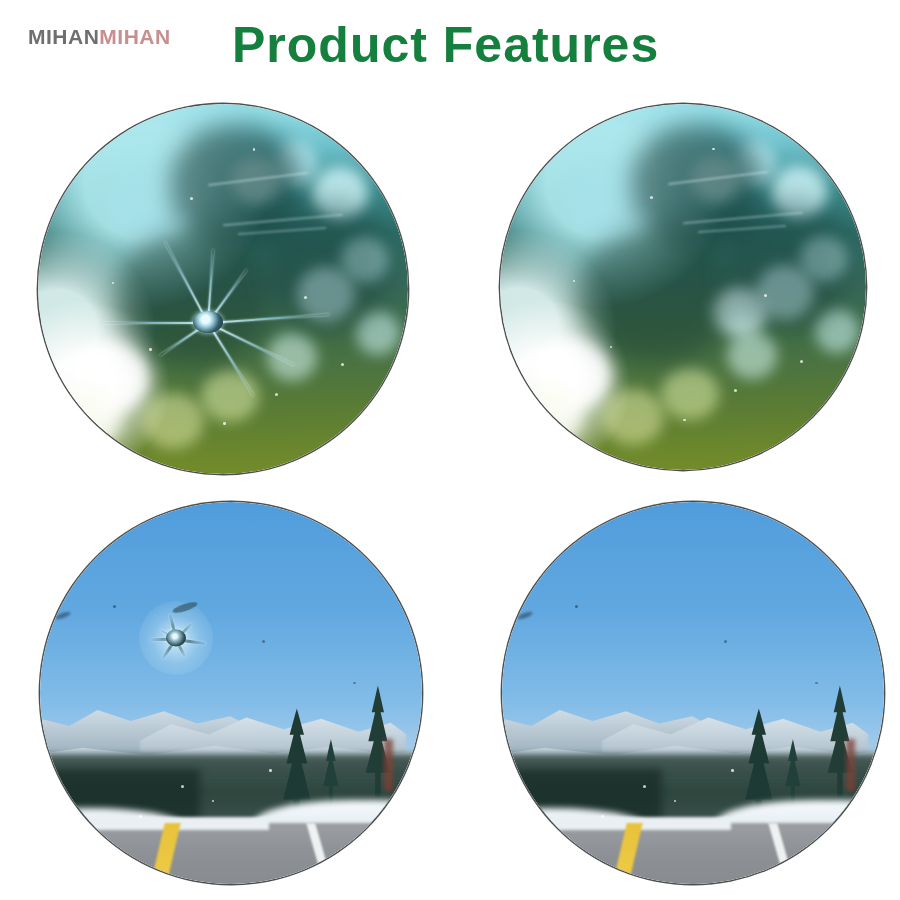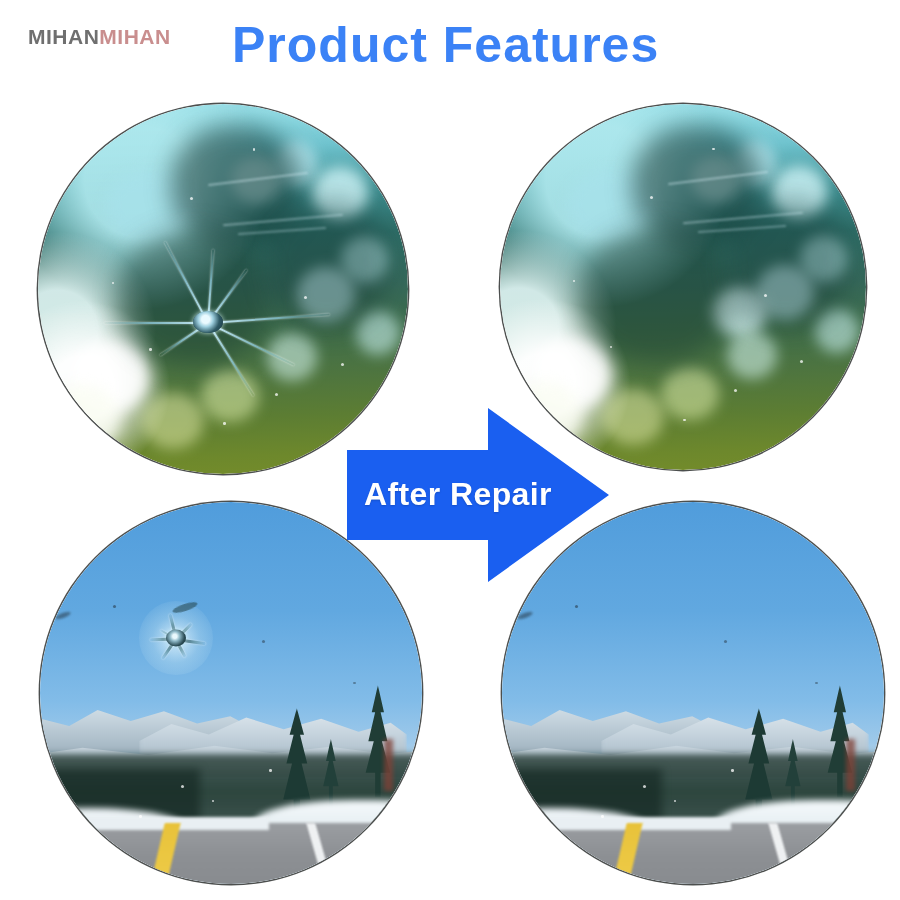--- a/index.html
+++ b/index.html
@@ -99,21 +99,21 @@
 </style>
 </head>
 <body>
 
 <div id="stage">
 
   <div class="brand">
     <span class="b1" style="color: rgb(111, 111, 111);">MIHAN</span><span class="b2" style="color: rgb(201, 142, 142);">MIHAN</span>
   </div>
 
-  <div class="title" style="color: #3b82f6;">Product Features</div>
+  <div class="title" style="color: #15803d;">Product Features</div>
 
   <div class="photo" style="left:38px;top:104px;width:370px;height:370px;">
     <div class="inner">
       <div class="scene-glass"></div>
 
       <div class="bokeh" style="left:52%;top:14%;width:52px;height:48px;background:rgba(198,240,245,.85);"></div>
       <div class="bokeh" style="left:64%;top:10%;width:42px;height:46px;background:rgba(186,234,242,.8);"></div>
       <div class="bokeh" style="left:74%;top:17%;width:56px;height:52px;background:rgba(205,242,246,.85);"></div>
       <div class="bokeh" style="left:82%;top:36%;width:46px;height:46px;background:rgba(178,226,228,.7);"></div>
       <div class="bokeh" style="left:70%;top:44%;width:58px;height:54px;background:rgba(190,232,236,.72);"></div>
@@ -276,20 +276,14 @@
       <div class="speck" style="left:45%;top:78%;width:2.5px;height:2.5px;"></div>
       <div class="speck" style="left:60%;top:70%;width:2.5px;height:2.5px;"></div>
       <div class="speck" style="left:26%;top:82%;width:2.5px;height:2.5px;"></div>
       <div style="position:absolute;left:19%;top:27%;width:3px;height:3px;border-radius:50%;background:rgba(30,40,48,.5);"></div>
       <div style="position:absolute;left:58%;top:36%;width:3px;height:3px;border-radius:50%;background:rgba(30,40,48,.45);"></div>
       <div style="position:absolute;left:82%;top:47%;width:2.5px;height:2.5px;border-radius:50%;background:rgba(30,40,48,.4);"></div>
       <div style="position:absolute;left:4%;top:29%;width:16px;height:5px;border-radius:50%;background:rgba(26,34,40,.45);filter:blur(1px);transform:rotate(-20deg);"></div>
     </div>
   </div>
 
-  <div class="arrow-wrap">
-    <svg width="280" height="196" viewBox="0 0 280 196">
-      <polygon id="arrow-shape" points="9,54 150,54 150,12 271,99 150,186 150,144 9,144" fill="#1a5ff0"></polygon>
-    </svg>
-    <div class="arrow-label" style="color: rgb(255, 255, 255);">After Repair</div>
-  </div>
 
 </div>
 
 </body></html>

